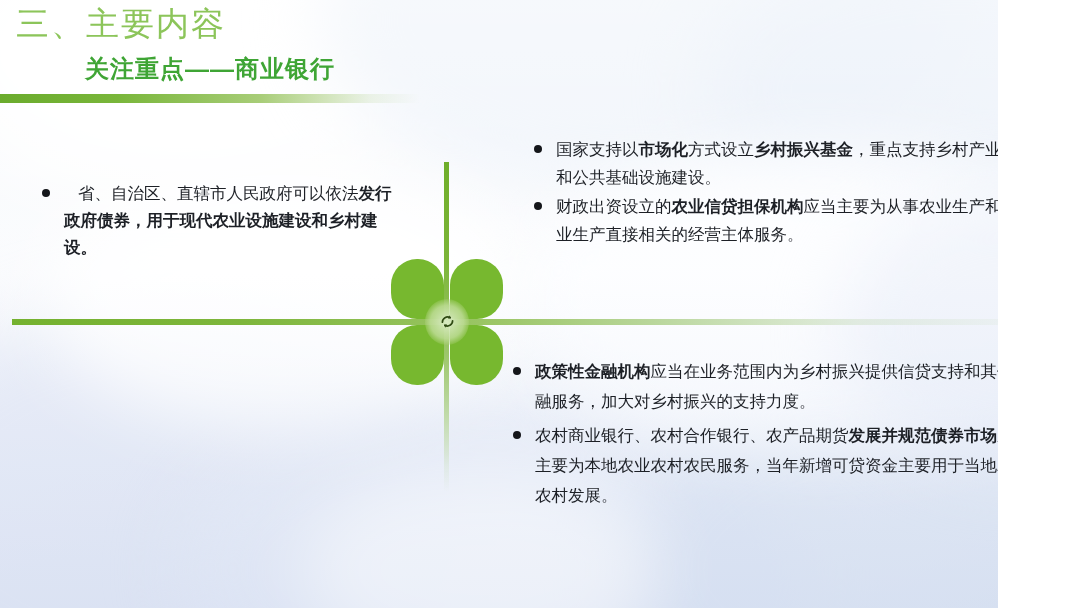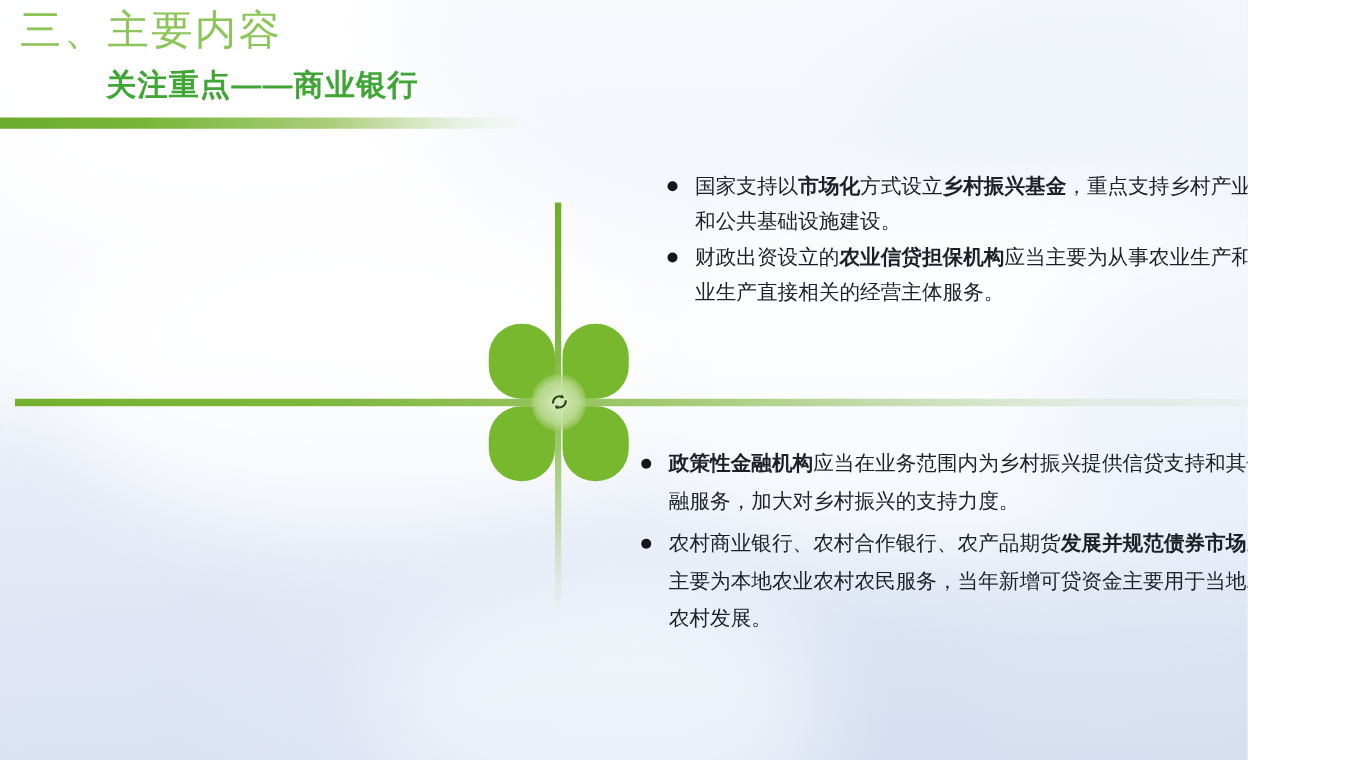--- a/index.html
+++ b/index.html
@@ -260,20 +260,28 @@
     <div class="clover-glyph">
       <svg viewBox="0 0 16 16" width="17" height="17" aria-hidden="true">
         <path d="M3.2 8.6a4.8 4.8 0 0 1 7.3-4.1" fill="none" stroke="currentColor" stroke-width="1.6" stroke-linecap="round"></path>
         <path d="M12.8 7.4a4.8 4.8 0 0 1-7.3 4.1" fill="none" stroke="currentColor" stroke-width="1.6" stroke-linecap="round"></path>
         <path d="M10.1 2.2l1.1 2.6-2.7.5z" fill="currentColor"></path>
         <path d="M5.9 13.8L4.8 11.2l2.7-.5z" fill="currentColor"></path>
       </svg>
     </div>
   </div>
 
+  <div class="block" id="block-tl">
+    <ul>
+        <li>
+          <span class="dot"></span>
+          <span class="txt"><span>省、自治区、直辖市人民政府可以依法</span><b>发行政府债券，用于现代农业设施建设和乡村建设。</b></span>
+        </li>
+      </ul>
+  </div>
 
   <div class="block" id="block-tr">
     <ul>
         <li>
           <span class="dot"></span>
           <span class="txt"><span>国家支持以</span><b>市场化</b><span>方式设立</span><b>乡村振兴基金</b><span>，重点支持乡村产业发展和公共基础设施建设。</span></span>
         </li>
         <li>
           <span class="dot"></span>
           <span class="txt"><span>财政出资设立的</span><b>农业信贷担保机构</b><span>应当主要为从事农业生产和与农业生产直接相关的经营主体服务。</span></span>

